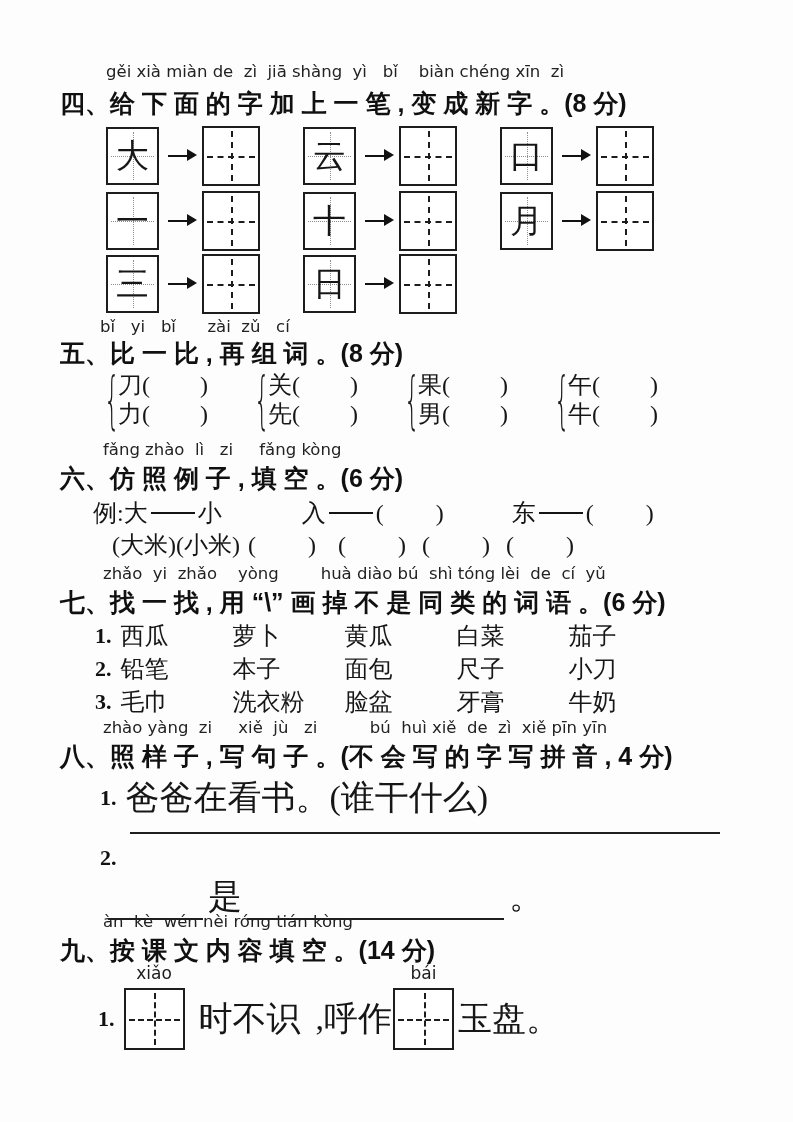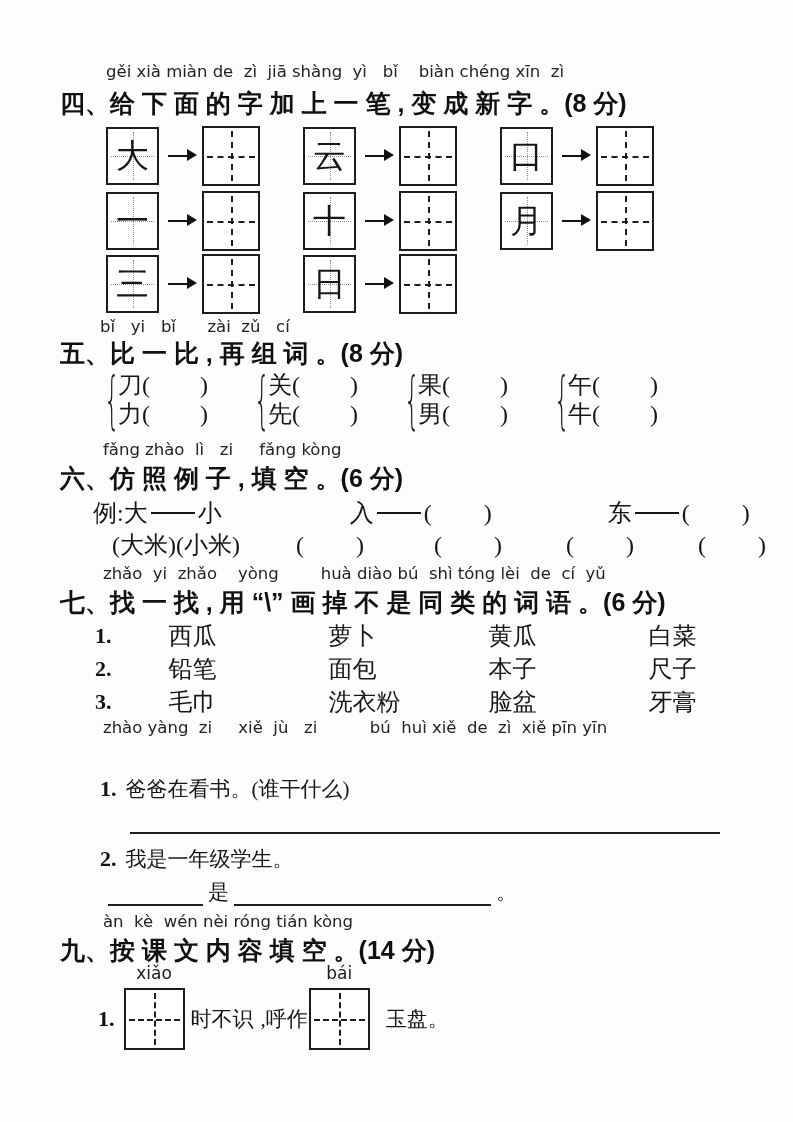--- a/index.html
+++ b/index.html
@@ -3,21 +3,21 @@
 <meta charset="utf-8">
 <style>
   html,body{margin:0;padding:0;background:#e9e9e9;}
   .page{position:relative;width:793px;height:1122px;margin:0 auto;background:#fdfdfd;overflow:hidden;
         color:#1a1a1a;font-family:"Liberation Serif","DejaVu Serif",serif;}
   .pin{position:absolute;white-space:pre;font:16.5px/20px "DejaVu Sans","Liberation Sans",sans-serif;color:#222;}
   .ttl{position:absolute;white-space:pre;font-weight:700;font-size:25px;line-height:32px;
        font-family:"Liberation Sans","DejaVu Sans",sans-serif;color:#101010;}
   .row{position:absolute;display:flex;align-items:center;white-space:nowrap;}
   .hz{font-size:24px;color:#161616;}
-  .big{font-size:21px;}
+  .big{font-size:34px;}
   .no{font-weight:700;font-size:22px;margin-right:9px;color:#111;}
   
   .tz{position:relative;flex:none;background:#fff;border:2.2px solid #1d1d1d;box-sizing:border-box;}
   .src{width:53px;height:58px;}
   .dst{width:58px;height:60px;border-width:2.5px;}
   .s9b{width:61px;height:62px;border-width:2.5px;}
   .cl{position:absolute;pointer-events:none;}
   .cv{left:50%;top:3px;bottom:3px;width:0;}
   .chh{top:50%;left:3px;right:3px;height:0;}
   .dot.cv{border-left:1.5px dotted #8e8e8e;}
@@ -32,21 +32,21 @@
   .xrow{position:absolute;display:flex;}
   .xcell{display:flex;align-items:center;width:197px;flex:none;}
   
   .pair{display:flex;align-items:center;width:150px;flex:none;}
   .brace{flex:none;width:20px;margin-right:0;text-align:center;color:#1b1b1b;
          font:200 62px/56px "DejaVu Sans",sans-serif;transform:scaleX(.40);}
   .pcol{display:flex;flex-direction:column;}
   .pline{font-size:24px;line-height:29px;white-space:nowrap;}
   .gap{display:inline-block;width:50px;}
   .gap2{display:inline-block;width:52px;}
-  .sp{display:inline-block;flex:none;margin-left:48px;}
+  .sp{display:inline-block;flex:none;}
   .dash{display:inline-block;flex:none;width:44px;height:0;border-top:2.3px solid #141414;margin:0 3px;}
   
   .rule{position:absolute;height:0;border-top:2.1px solid #1f1f1f;}
   .blank{display:inline-block;flex:none;height:30px;border-bottom:2.2px solid #1f1f1f;}
   .pyb{position:relative;flex:none;}
   .pyl{position:absolute;top:-25px;left:-8px;right:-8px;text-align:center;
        font:17px/20px "DejaVu Sans","Liberation Sans",sans-serif;color:#1c1c1c;}
 </style>
 </head>
 <body>
@@ -245,69 +245,69 @@
     <span class="no">1.</span>
     <span class="hz sp" style="min-width:112px">西瓜</span>
     <span class="hz sp" style="min-width:112px">萝卜</span>
     <span class="hz sp" style="min-width:112px">黄瓜</span>
     <span class="hz sp" style="min-width:112px">白菜</span>
     <span class="hz sp">茄子</span>
   </div>
   <div class="row" style="top:653px;left:95px">
     <span class="no">2.</span>
     <span class="hz sp" style="min-width:112px">铅笔</span>
+    <span class="hz sp" style="min-width:112px">本子</span>
     <span class="hz sp" style="min-width:112px">面包</span>
-    <span class="hz sp" style="min-width:112px">本子</span>
     <span class="hz sp" style="min-width:112px">尺子</span>
     <span class="hz sp">小刀</span>
   </div>
   <div class="row" style="top:686px;left:95px">
     <span class="no">3.</span>
     <span class="hz sp" style="min-width:112px">毛巾</span>
     <span class="hz sp" style="min-width:112px">洗衣粉</span>
     <span class="hz sp" style="min-width:112px">脸盆</span>
     <span class="hz sp" style="min-width:112px">牙膏</span>
     <span class="hz sp">牛奶</span>
   </div>
 
   <div class="pin" style="top:718px;left:103px">zhào yàng  zi     xiě  jù   zi          bú  huì xiě  de  zì  xiě pīn yīn</div>
+  <div class="ttl" style="top:740px;left:60px">八、照 样 子 , 写 句 子 。(不 会 写 的 字 写 拼 音 , 4 分)</div>
 
   <div class="row" style="top:775px;left:100px">
     <span class="no">1.</span>
     <span class="hz big">爸爸在看书。(谁干什么)</span>
   </div>
   <div class="rule" style="top:832px;left:130px;width:590px"></div>
   <div class="row" style="top:845px;left:100px">
     <span class="no">2.</span>
-    <span class="hz big">我是一年级学生。</span>
   </div>
   <div class="row" style="top:874px;left:108px;align-items:flex-end">
     <span class="blank" style="width:95px"></span>
     <span class="hz big" style="margin:0 5px">是</span>
     <span class="blank" style="width:257px"></span>
     <span class="hz big" style="margin-left:5px">。</span>
   </div>
 
   <div class="pin" style="top:912px;left:103px">àn  kè  wén nèi róng tián kòng</div>
   <div class="ttl" style="top:934px;left:60px">九、按 课 文 内 容 填 空 。(14 分)</div>
 
   <div class="row" style="top:988px;left:98px">
     <span class="no">1.</span>
     <div class="pyb">
       <span class="pyl">xiǎo</span>
       <div class="tz s9b">
           <i class="cl cv dsh"></i>
           <i class="cl chh dsh"></i>
         </div>
     </div>
-    <span class="hz big" style="margin:0 6px">时不识</span>
+    <span class="hz big" style="margin:0 14px">时不识</span>
     <span class="hz big" style="margin:0 1px">,呼作</span>
     <div class="pyb">
       <span class="pyl">bái</span>
       <div class="tz s9b">
           <i class="cl cv dsh"></i>
           <i class="cl chh dsh"></i>
         </div>
     </div>
-    <span class="hz big" style="margin-left:16px">玉盘。</span>
+    <span class="hz big" style="margin-left:4px">玉盘。</span>
   </div>
 
 </div>
 
 </body></html>

